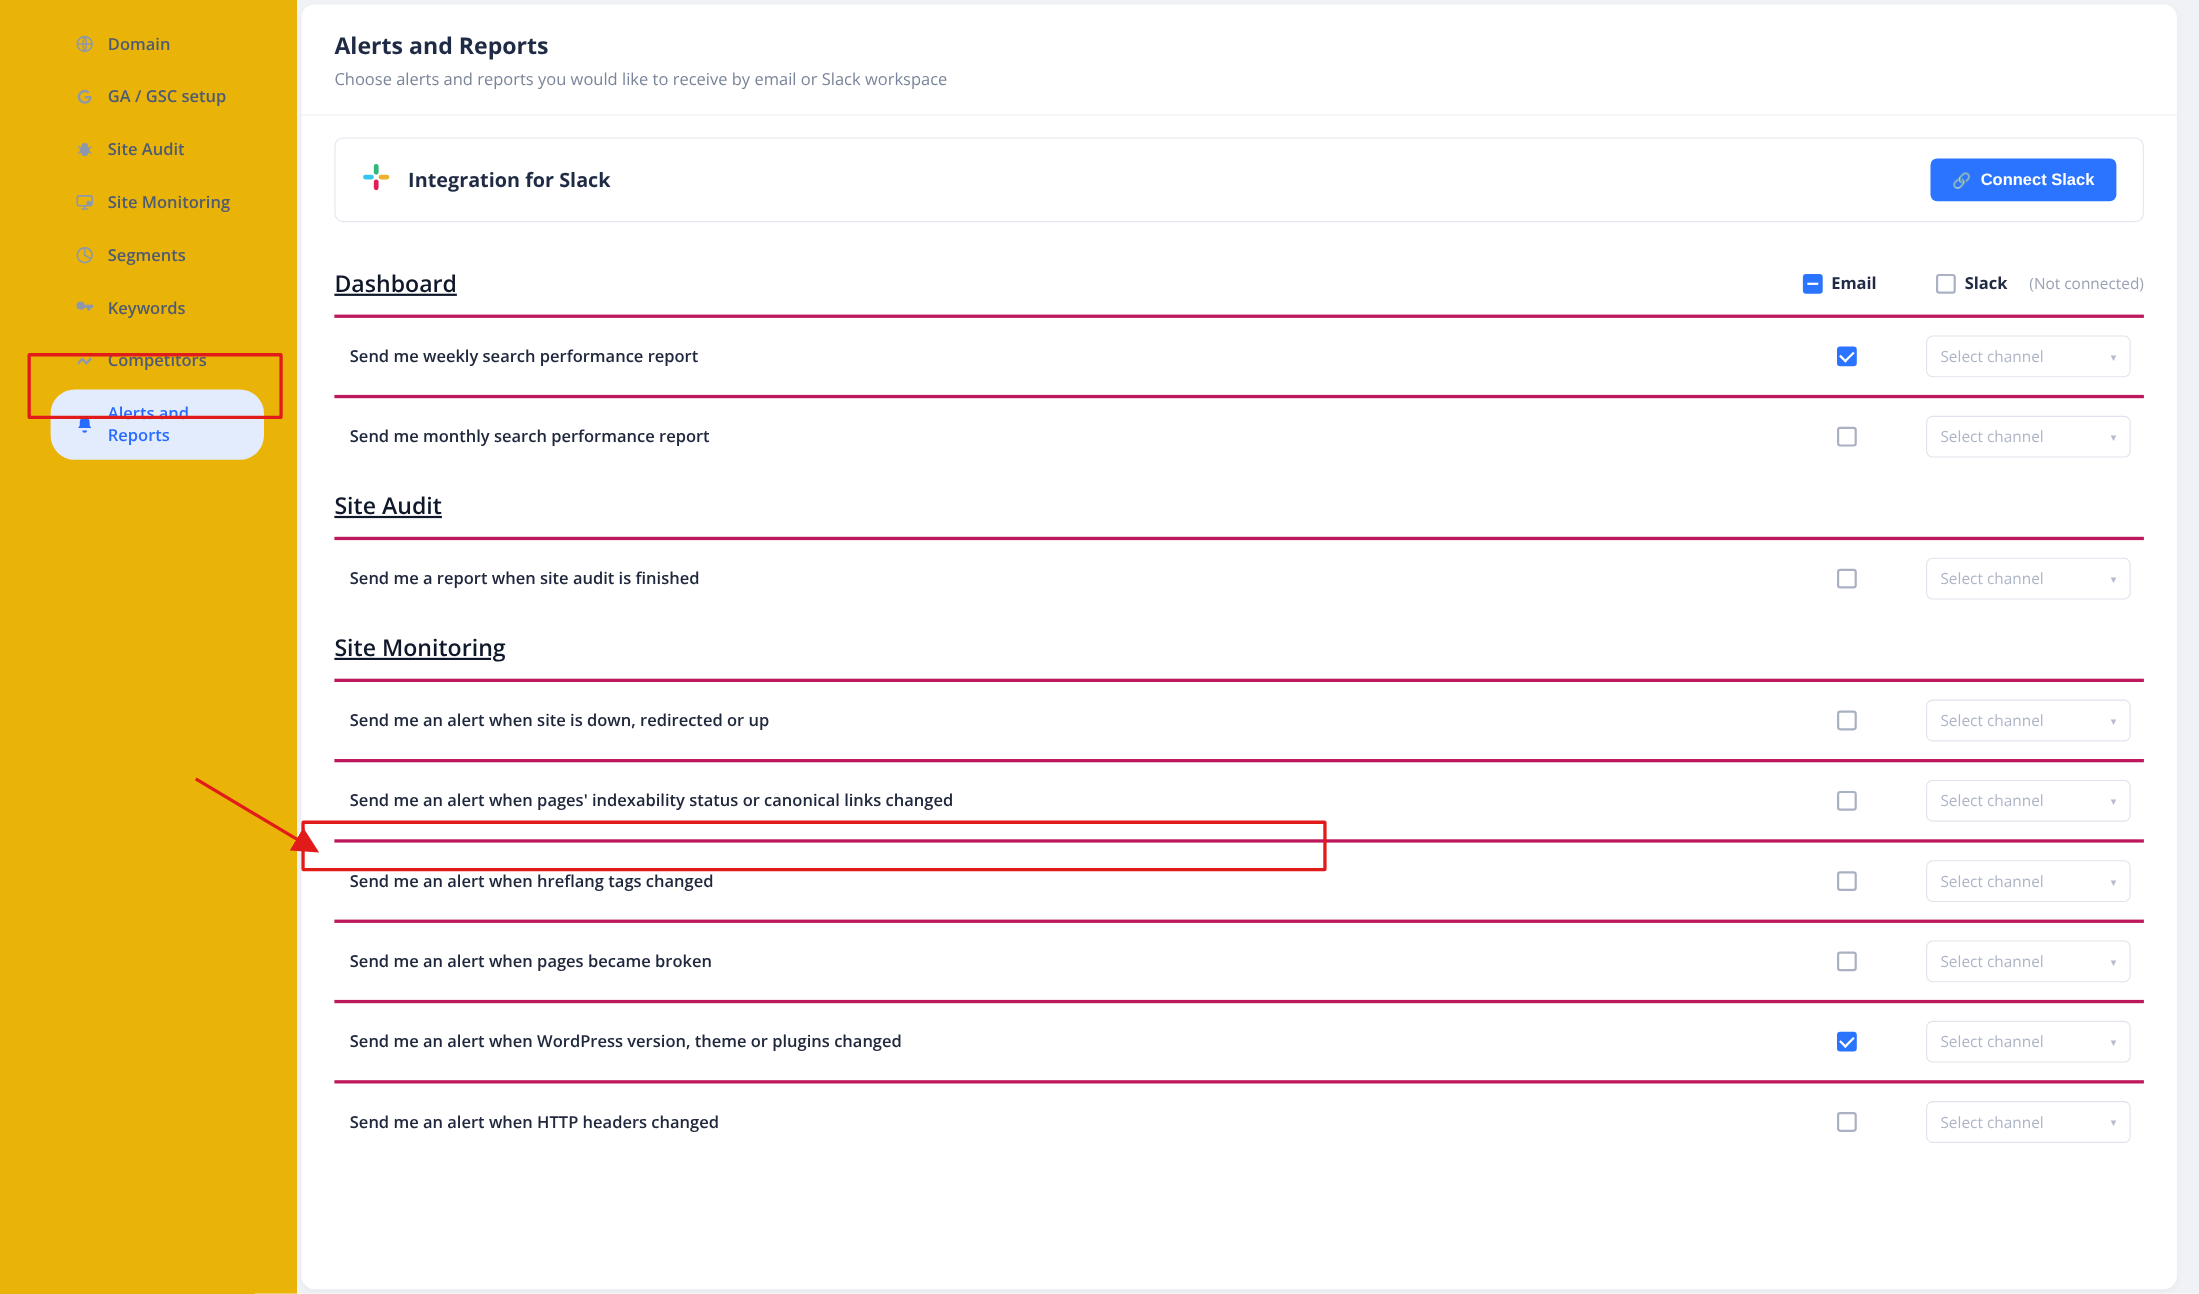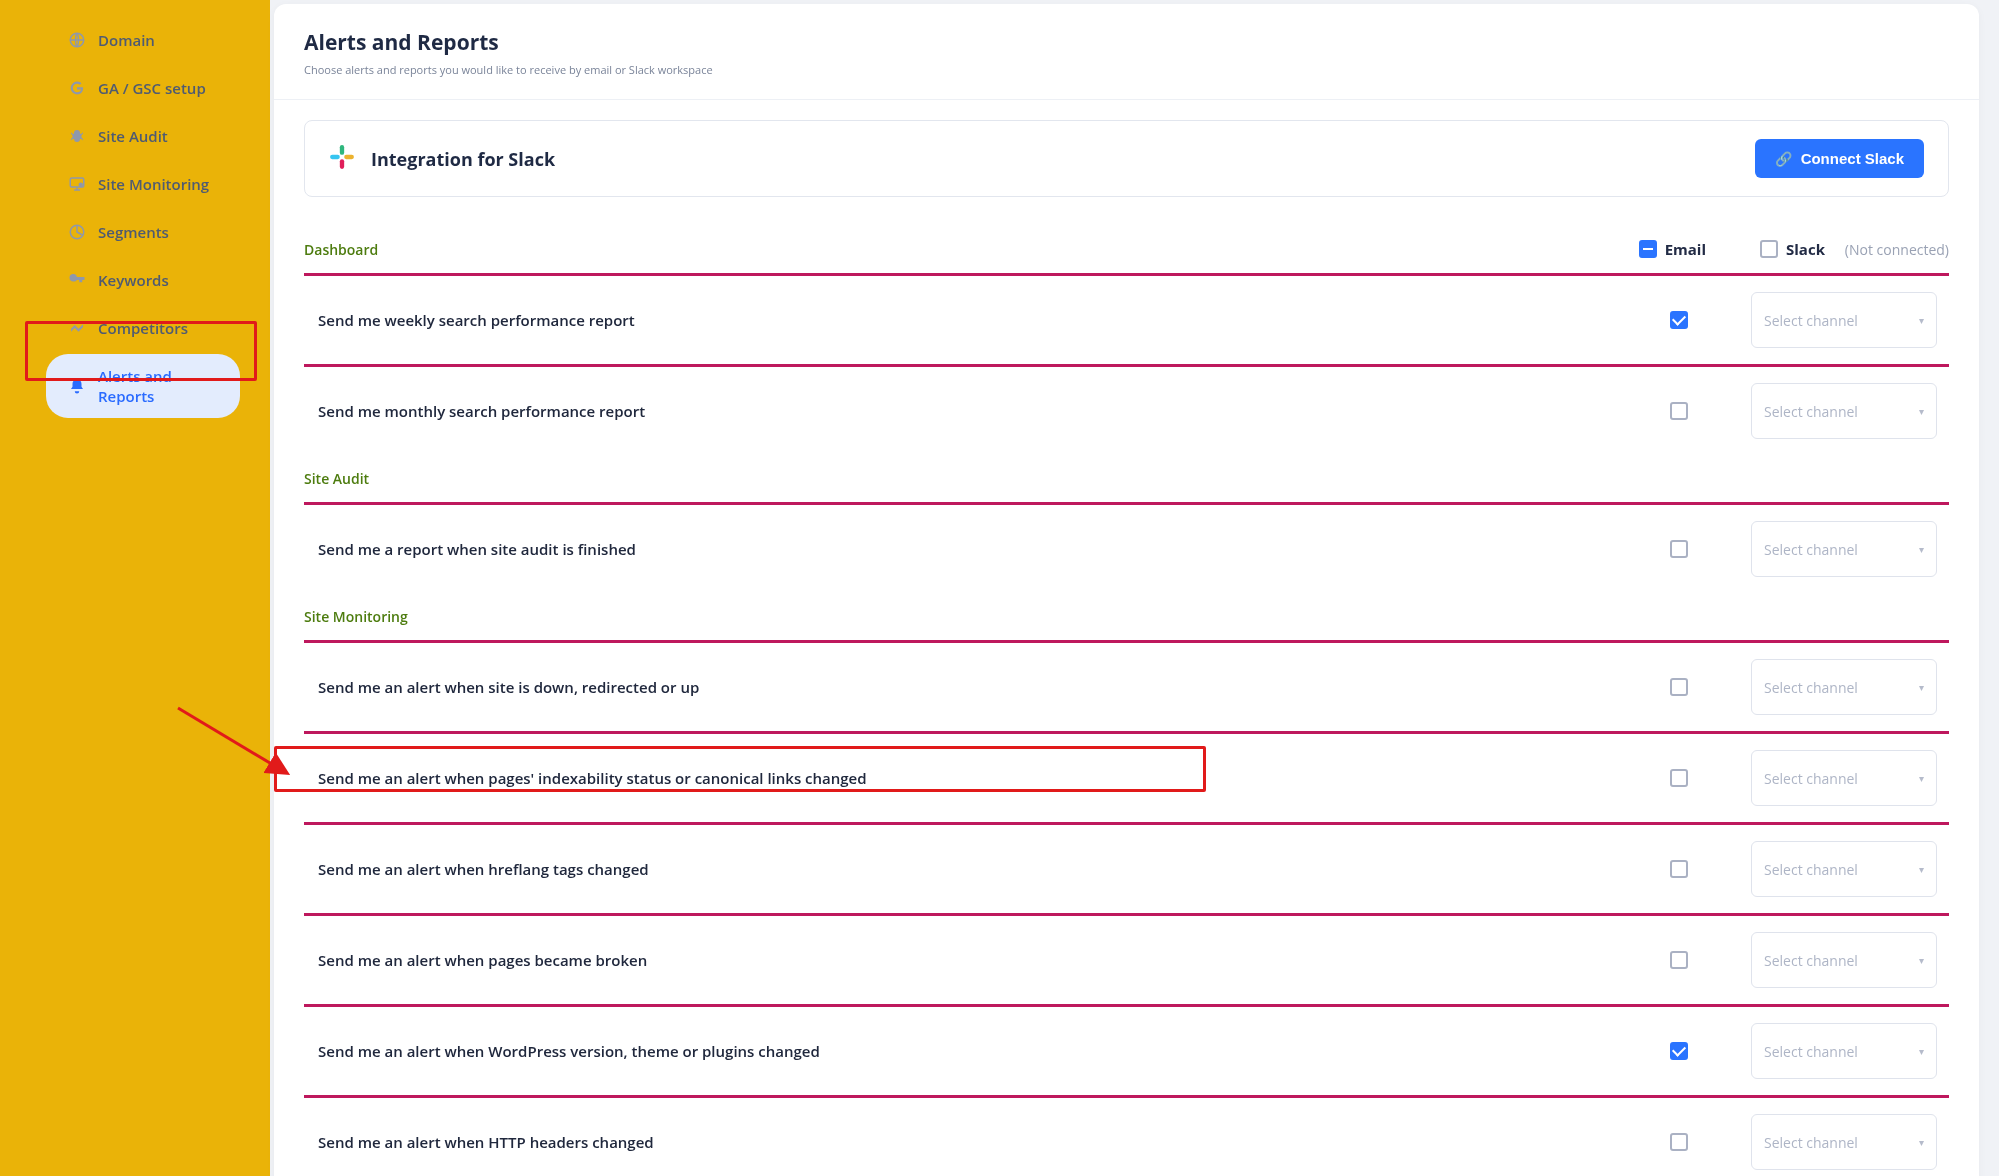--- a/index.html
+++ b/index.html
@@ -41,21 +41,21 @@
   .main {
     flex: 1;
     background: #fff;
     border-radius: 12px;
     margin: 4px 20px 4px 4px;
     padding: 24px 30px 10px 30px;
     box-shadow: 0 2px 8px rgba(20,30,60,.04);
     position: relative;
   }
   .page-title { font-size: 21px; font-weight: 700; color: #1f2a44; margin-bottom:6px;}
-  .page-sub   { font-size: 11px; color: #7a8499; margin-bottom: 22px;}
+  .page-sub   { font-size: 15px; color: #7a8499; margin-bottom: 22px;}
   .hr { border: none; border-top: 1px solid #edf0f5; margin: 0 -30px 20px -30px; }
 
   .integration-box {
     border: 1px solid #e2e6ee;
     border-radius: 8px;
     padding: 18px 24px;
     display:flex; align-items:center; justify-content:space-between;
     margin-bottom: 28px;
     margin-top: 12px;
   }
@@ -66,21 +66,21 @@
   .btn-primary {
     background:#2a74ff; color:#fff; border:none; border-radius:6px;
     padding: 11px 20px; font-size:15px; font-weight:600; cursor:pointer;
     display:flex; align-items:center; gap:8px;
   }
 
   .section-header {
     display:flex; align-items:center; justify-content:space-between;
     padding: 14px 0 14px 0;
   }
-  .section-title { font-size:14px; font-weight:600; color:#4d7c0f;}
+  .section-title { font-size:21px; font-weight:600; color:#0f172a;text-decoration:underline;}
   .col-headers { display:flex; align-items:flex-end; gap: 54px; }
   .col-h { display:flex; align-items:center; gap:8px; font-weight:700; font-size:15px;}
   .muted { color:#9aa2b4; font-weight:500; font-size:14px;}
 
   .row {
     display:flex; align-items:center; justify-content:space-between;
     border-top:3px solid #be185d;
     padding: 16px 12px 16px 14px;
   }
   .row-label { font-size:15px; font-weight:600; color:#20283d; }
@@ -95,21 +95,21 @@
   .check.checked::after{
     content:""; width:10px;height:6px;border-left:2px solid #fff;border-bottom:2px solid #fff;
     transform: rotate(-45deg) translate(1px,-1px);
   }
   .check.indeterminate { background:#2a74ff; border-color:#2a74ff; }
   .check.indeterminate::after{
     content:""; width:10px;height:2.5px;background:#fff;
   }
 
   .select-channel {
-    width: 186px; height:56px;
+    width: 186px; height:38px;
     border:1px solid #dfe3ec; border-radius:6px;
     display:flex; align-items:center; justify-content:space-between;
     padding: 0 12px; color:#aeb5c6; font-size:14px; font-weight:500;
     cursor: not-allowed; background:#fff;
   }
   .select-caret { font-size:10px; color:#b5bbcb;}
 
   
   .anno-box {
     position:absolute; border:3px solid #e11a1a; border-radius:2px;

